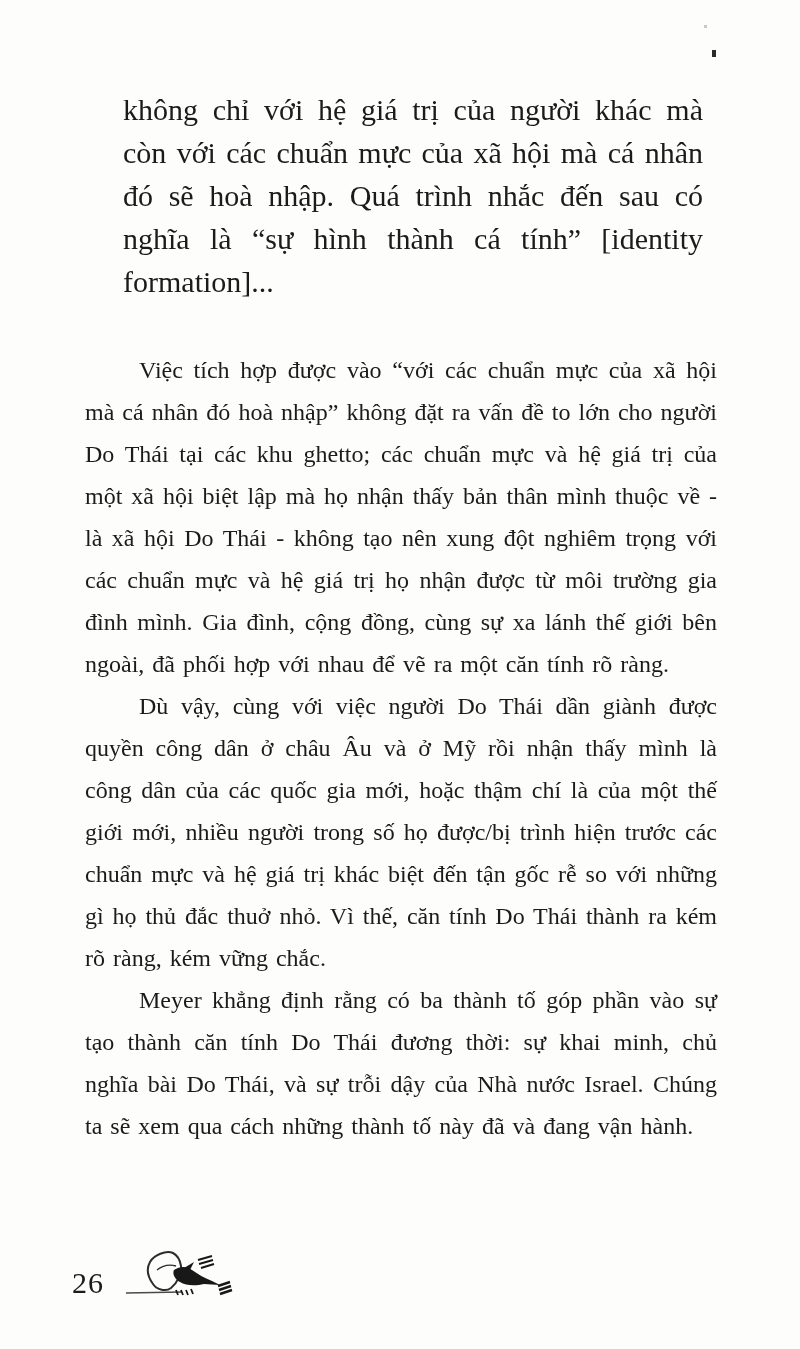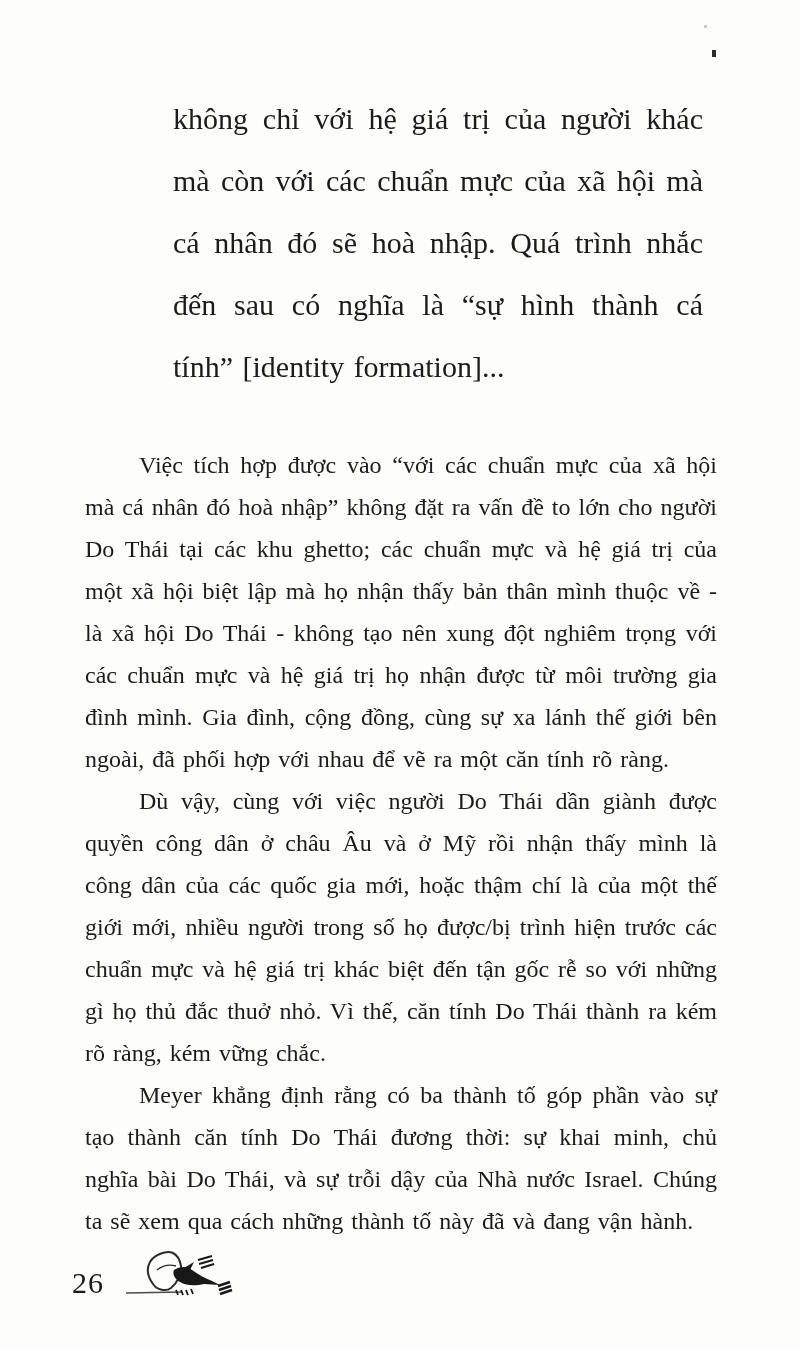--- a/index.html
+++ b/index.html
@@ -16,23 +16,23 @@
     font-family: "Liberation Serif", "DejaVu Serif", serif;
     color: #1b1b1b;
   }
   .content {
     position: absolute;
     top: 88px;
     left: 85px;
     width: 632px;
   }
   .quote {
-    margin: 0 14px 0 88px;
+    margin: 0 14px 0 38px;
     font-size: 30px;
-    line-height: 62px;
+    line-height: 43px;
     text-align: justify;
     text-justify: inter-word;
     word-spacing: 2px;
   }
   .body-text {
     margin-top: 46px;
   }
   .para {
     margin: 0;
     font-size: 24px;

